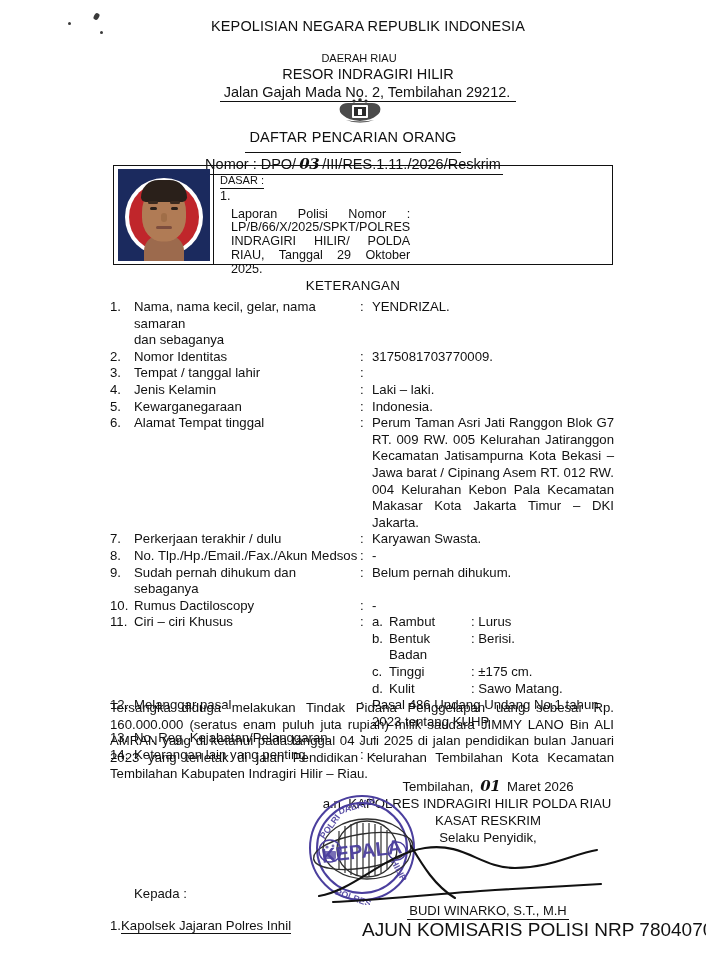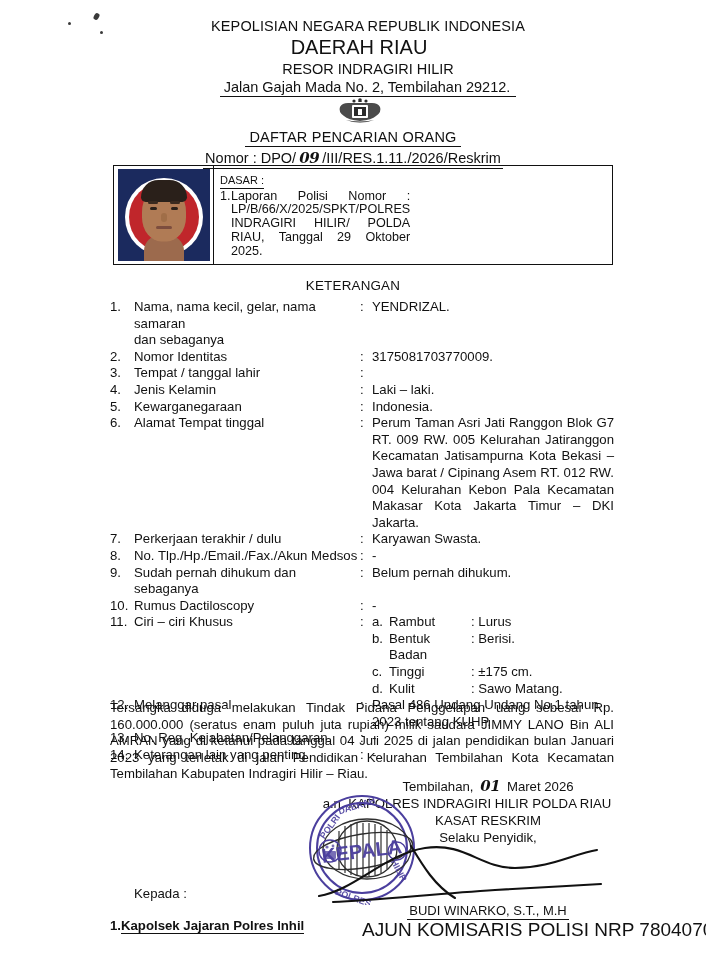--- a/index.html
+++ b/index.html
@@ -14,32 +14,32 @@
 
   
   .speck { position:absolute; background:#3a3a3a; border-radius:50%; }
   .s1 { left:68px; top:22px; width:3px; height:3px; }
   .s2 { left:94px; top:13px; width:5px; height:7px; transform:rotate(28deg); border-radius:40%;}
   .s3 { left:100px; top:31px; width:3px; height:3px; }
 
   
   .hdr { position:absolute; left:0; top:18px; width:706px; text-align:center; }
   .hdr .l1 { font-size:14.5px; letter-spacing:.1px; padding-left:30px;}
-  .hdr .l2 { font-size:20px; margin-top:2px; padding-left:12px;}
+  .hdr .l2 { font-size:11px; margin-top:18px; padding-left:12px;}
   .hdr .l3 { font-size:14.5px; margin-top:2px; padding-left:30px;}
   .hdr .l4 { font-size:14.5px; margin-top:2px; display:inline-block;
              border-bottom:1.6px solid #111; padding:0 6px 1px 4px; margin-left:30px;}
 
   
   .emblem { position:absolute; left:332px; top:96px; width:56px; height:32px; }
 
   
   .title-wrap { position:absolute; left:0; top:128px; width:706px; text-align:center; }
   .doc-title { font-size:14.5px; display:inline-block; border-bottom:1.4px solid #111;
-               padding:0 4px 1px; letter-spacing:.2px;}
+               padding:0 4px 7px; letter-spacing:.2px;}
   .doc-no { font-size:14.5px; margin-top:2px; display:inline-block;
             border-bottom:1.4px solid #111; padding:0 2px 1px; white-space:nowrap;}
   .hw { font-family:"DejaVu Serif", serif; font-weight:bold; font-style:italic;
         font-size:15px; letter-spacing:-.4px; padding:0 3px; }
 
   
   .boxrow { position:absolute; left:113px; top:165px; width:500px; height:100px;
             border:1.4px solid #111; display:flex; }
   .photo-cell { width:100px; border-right:1.4px solid #111; display:flex;
                 align-items:center; justify-content:center; padding:3px; }
@@ -69,21 +69,21 @@
                  width:16px; height:3px; background:#7d4d3e; border-radius:3px; }
 
   .mid-cell { flex:1; border-right:1.4px solid #111; padding:4px 6px 3px 7px; }
   .mid-cell p { font-size:12.6px; line-height:13.6px; text-align:justify;
                 text-align-last:left; }
   .dasar-cell { width:197px; padding:4px 5px 3px 6px; }
   .dasar-title { font-size:11px; display:inline-block; border-bottom:1.2px solid #111;
                  line-height:13.6px; }
   .dasar-body { display:flex; font-size:12.6px; line-height:13.8px; margin-top:1px; }
   .dasar-body .num { width:11px; flex:none; }
-  .dasar-body .txt { flex:1; text-align:justify; text-align-last:left; }
+  .dasar-body .txt { flex:1; text-align:justify; text-align-last:left;margin-top:18px; }
 
   
   .ket-title { position:absolute; left:0; top:278px; width:706px; text-align:center;
                font-size:13.4px; letter-spacing:.2px;}
 
   .rows { position:absolute; left:110px; top:299px; width:506px; font-size:13.2px;
           line-height:16.6px; }
   .row { display:flex; align-items:flex-start; }
   .row .no { width:24px; flex:none; }
   .row .lab { width:226px; flex:none; }
@@ -112,21 +112,21 @@
   .sig .rank { white-space:nowrap; font-size:19px; margin-top:1px; }
 
   
   .stamp { position:absolute; left:305px; top:793px; width:122px; height:112px;
            color:#4b3f9e; }
   .scribble { position:absolute; left:315px; top:838px; width:290px; height:72px; }
 
   
   .kepada { position:absolute; left:110px; top:886px; font-size:13.2px;margin-left:24px; }
   .kepada-item { position:absolute; left:110px; top:918px; font-size:13.2px;
-                 font-weight:bold; }
+                 font-weight:normal; }
   .kepada-item .u { border-bottom:1.4px solid #111; }
 </style>
 </head>
 <body>
 
 <div class="page">
 
   <div class="speck s1"></div>
   <div class="speck s2"></div>
   <div class="speck s3"></div>
@@ -153,21 +153,21 @@
         <circle cx="22" cy="5" r="1.6"></circle>
           <circle cx="28" cy="4" r="1.8"></circle>
           <circle cx="34" cy="5" r="1.6"></circle>
         <path d="M14 24 Q28 29 42 24 Q28 27 14 24 Z"></path>
       </g>
     </svg>
   </div>
 
   <div class="title-wrap">
     <div><span class="doc-title">DAFTAR PENCARIAN ORANG</span></div>
-    <div><span class="doc-no"><span>Nomor : DPO/</span><span class="hw">09</span><span>/III/RES.1.11./2026/Reskrim</span></span></div>
+    <div><span class="doc-no"><span>Nomor : DPO/</span><span class="hw">03</span><span>/III/RES.1.11./2026/Reskrim</span></span></div>
   </div>
 
   <div class="boxrow">
     <div class="photo-cell">
       <div class="photo">
         <div class="ring"></div>
         <div class="disc"></div>
         <div class="neck"></div>
         <div class="face"></div>
         <div class="hair"></div>

